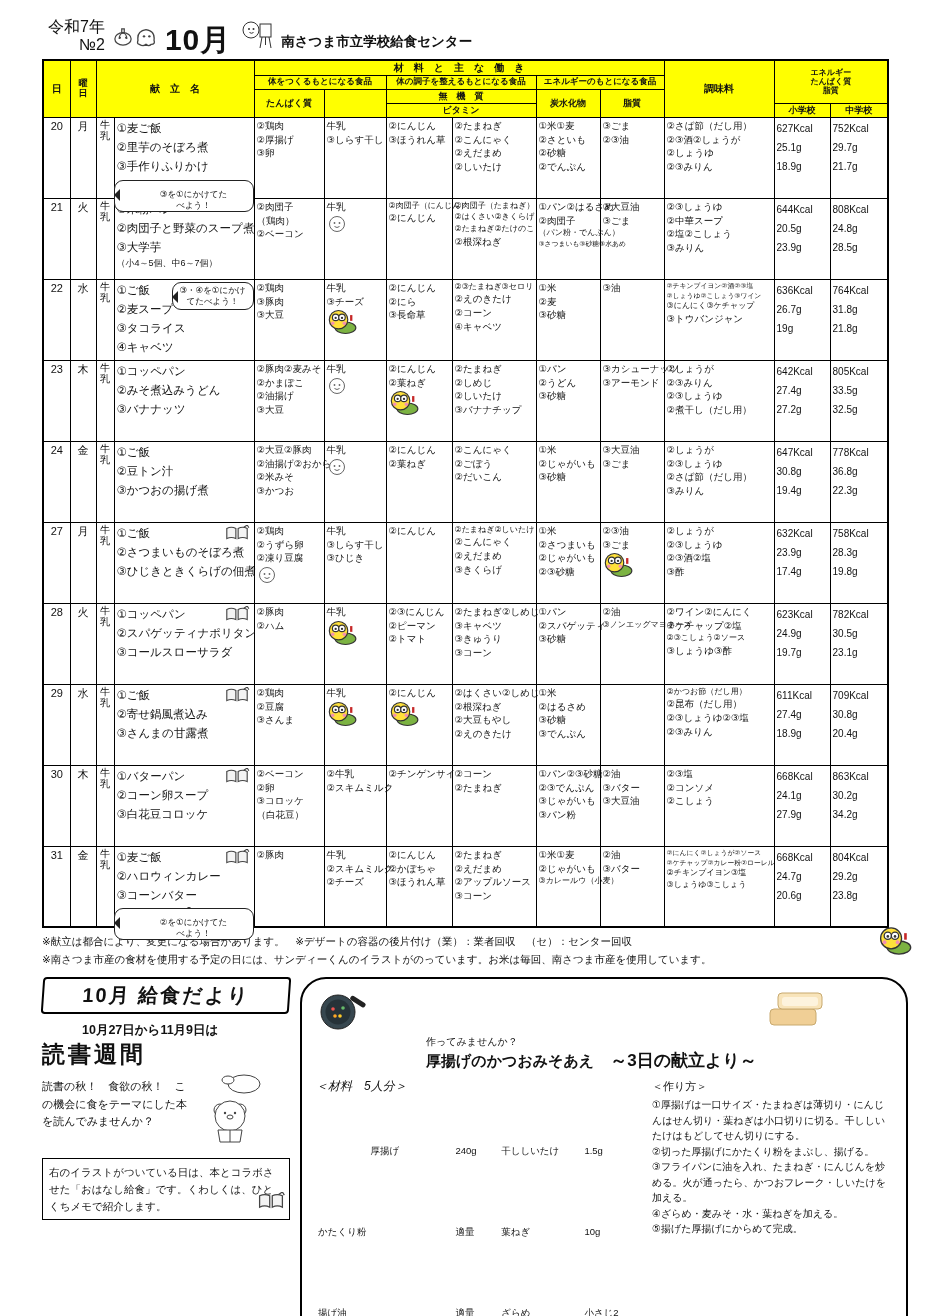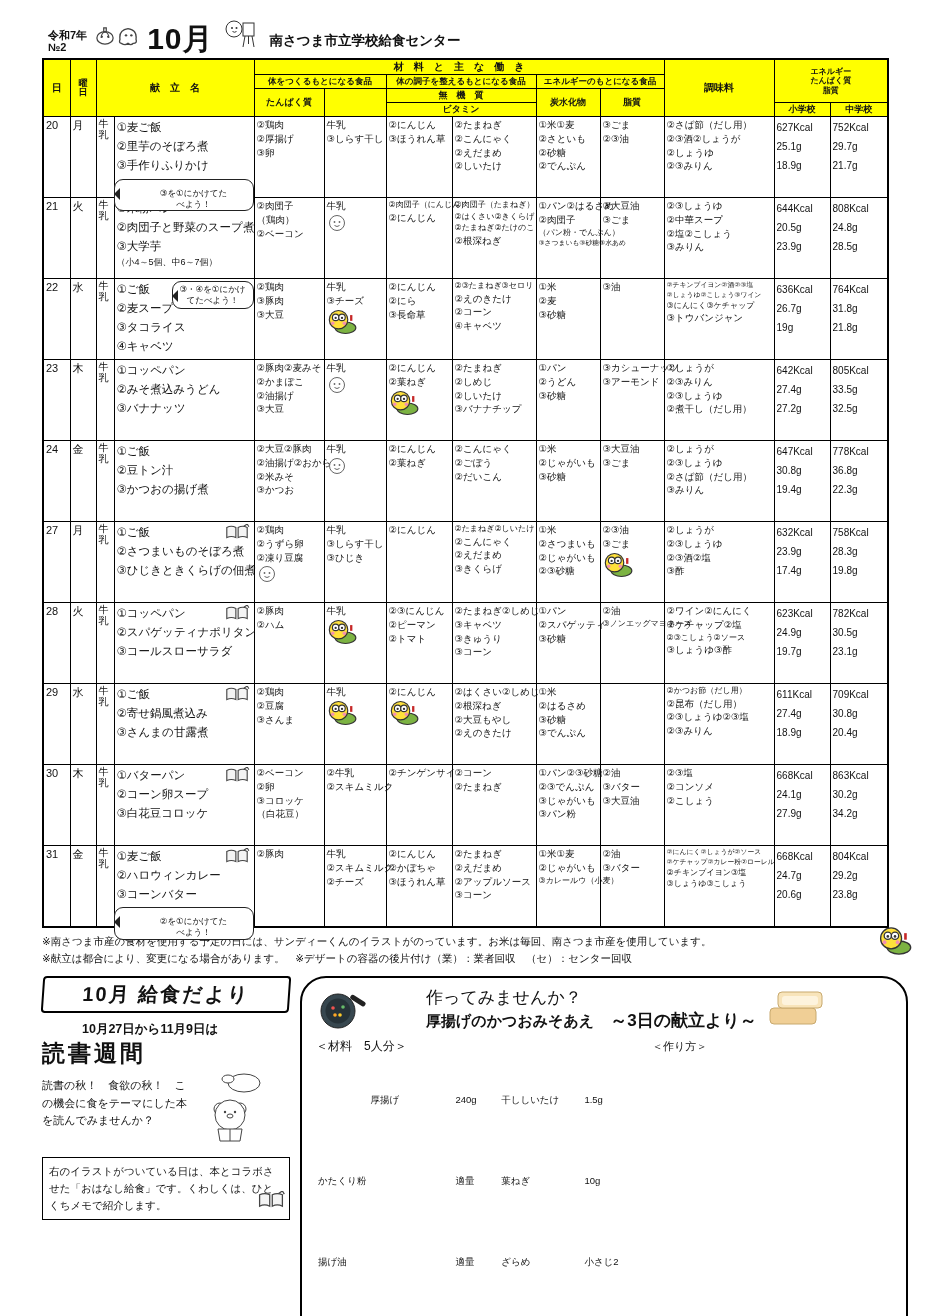--- a/index.html
+++ b/index.html
@@ -1,39 +1,39 @@
 <!DOCTYPE html>
 <html><head>
 <meta charset="utf-8">
 <style>
   html,body{margin:0;padding:0;background:#fff;}
   body{font-family:"Liberation Sans","DejaVu Sans",sans-serif;color:#111;width:930px;}
   .page{position:relative;width:930px;height:1316px;background:#fff;overflow:hidden;}
 
   
   .masthead{display:flex;align-items:flex-end;padding:18px 20px 4px 48px;gap:8px;}
-  .era{font-size:11px;font-weight:bold;text-align:left;line-height:1.15;}
+  .era{font-size:16px;font-weight:normal;text-align:right;line-height:1.15;}
   .doodles{display:flex;align-items:center;gap:2px;padding-bottom:4px;}
   .month{font-size:30px;font-weight:bold;letter-spacing:1px;line-height:1;}
   .main-title{font-size:31px;font-weight:bold;letter-spacing:1px;line-height:1;}
-  .org{font-size:13.5px;font-weight:bold;padding-bottom:4px;margin-left:6px;white-space:nowrap;}
+  .org{font-size:13.5px;font-weight:bold;padding-bottom:4px;white-space:nowrap;}
 
   
   .tblwrap{padding:0 42px;}
   table.menu{border-collapse:collapse;table-layout:fixed;width:846px;border:2.5px solid #000;}
   table.menu th,table.menu td{border:1.2px solid #000;vertical-align:top;padding:1px 2px;overflow:visible;}
   table.menu thead th{background:#ffff00;font-weight:bold;text-align:center;vertical-align:middle;padding:0 1px;}
   .h1{font-size:10px;height:14px;}
   .h2{font-size:8.5px;height:13px;}
   .h3{font-size:9px;height:13px;}
   .h4{font-size:9px;height:13px;}
   .enhead{font-size:8px;line-height:1.15;}
   tbody tr{height:81px;}
   tbody td{font-size:9.5px;line-height:1.45;background:#fff;}
-  td.c{text-align:left;vertical-align:middle;font-size:11px;}
+  td.c{text-align:center;vertical-align:middle;font-size:11px;}
   td.drink div{font-size:10px;line-height:1.1;}
   td.menu{position:relative;}
   .mi{font-size:11.5px;line-height:1.65;white-space:nowrap;}
   .mnote{font-size:9px;}
   .ln{white-space:nowrap;}
   .ln.sm{font-size:8px;}
   .ln.xs{font-size:6.8px;}
   td.nut .ln{font-size:10px;line-height:1.9;}
   .cic{margin-top:1px;}
   .book-ic{position:absolute;top:2px;right:4px;}
@@ -54,28 +54,28 @@
   .news-title{border:2px solid #000;border-radius:4px;padding:3px 6px;font-size:20px;font-weight:bold;
               letter-spacing:2px;text-align:center;transform:skewX(-4deg);}
   .news-period{font-size:12.5px;font-weight:bold;margin-top:8px;margin-left:40px;}
   .news-week{font-size:23px;font-weight:bold;letter-spacing:3px;}
   .news-body{font-size:11px;line-height:1.6;margin-top:8px;width:150px;}
   .news-flex{display:flex;}
   .news-box{border:1.5px solid #000;margin-top:8px;padding:5px 6px;font-size:10.5px;line-height:1.6;position:relative;}
   .news-box .book{position:absolute;right:4px;bottom:4px;}
   .recipe{flex:1;border:2px solid #000;border-radius:26px;padding:8px 14px 10px 14px;position:relative;min-height:238px;}
   .rec-head{text-align:left;padding-left:110px;}
-  .rec-lead{font-size:17px;}
+  .rec-lead{font-size:10px;margin-top:48px;}
   .rec-title{font-size:15px;font-weight:bold;}
   .rec-sub{font-size:17px;font-weight:bold;}
   .pan{position:absolute;left:12px;top:8px;}
   .toast{position:absolute;right:76px;top:6px;}
   .rec-cols{display:flex;margin-top:6px;gap:6px;}
   .ing{width:330px;flex:none;}
-  .ing-h{font-size:12px;margin-bottom:4px;}
+  .ing-h{font-size:12px;margin-bottom:15px;font-style:italic;}
   .ing table{border-collapse:collapse;font-size:11px;}
   .ing td{padding:1.5px 2px;white-space:nowrap;}
   .ing td.amt{width:62px;}
   .steps{font-size:10px;line-height:1.55;}
   .steps-h{font-size:11px;margin-bottom:2px;}
   .step{margin:0;}
 </style>
 </head>
 <body>
 
@@ -857,22 +857,22 @@
               <div class="ln">804Kcal</div>
               <div class="ln">29.2g</div>
               <div class="ln">23.8g</div>
             </td>
           </tr>
         </tbody>
     </table>
   </div>
 
   <div class="notes">
+    <div><span>※献立は都合により、変更になる場合があります。</span>　<span>※デザートの容器の後片付け（業）：業者回収　（セ）：センター回収</span></div>
     <div>※南さつま市産の食材を使用する予定の日には、サンディーくんのイラストがのっています。お米は毎回、南さつま市産を使用しています。</div>
-    <div><span>※献立は都合により、変更になる場合があります。</span>　<span>※デザートの容器の後片付け（業）：業者回収　（セ）：センター回収</span></div>
     <span class="trt"><svg width="34" height="30" viewBox="0 0 26 22">
           <ellipse cx="16" cy="16" rx="9" ry="5" fill="#7cb342" stroke="#333"></ellipse>
           <circle cx="10" cy="9" r="8" fill="#ffe13a" stroke="#333"></circle>
           <circle cx="7.5" cy="7" r="2.8" fill="#fff" stroke="#333"></circle>
           <circle cx="13" cy="7" r="2.8" fill="#fff" stroke="#333"></circle>
           <circle cx="7.5" cy="7.5" r="1" fill="#333"></circle>
           <circle cx="13" cy="7.5" r="1" fill="#333"></circle>
           <circle cx="5" cy="12" r="1.5" fill="#f48fb1"></circle>
           <circle cx="15" cy="12" r="1.5" fill="#f48fb1"></circle>
           <rect x="20" y="5" width="2" height="5" fill="#c62828"></rect>
@@ -955,18 +955,25 @@
                   <td style="width: 170px;">かつお油漬けフレーク</td>
                   <td class="amt">60g</td>
                   <td style="width: 100px;">麦みそ</td>
                   <td class="amt">大さじ1と2/3</td>
                 </tr>
               </tbody>
             </table>
         </div>
         <div class="steps">
           <div class="steps-h">＜作り方＞</div>
+          <div>
+              <div class="step">①厚揚げは一口サイズ・たまねぎは薄切り・にんじんはせん切り・葉ねぎは小口切りに切る。干ししいたけはもどしてせん切りにする。</div>
+              <div class="step">②切った厚揚げにかたくり粉をまぶし、揚げる。</div>
+              <div class="step">③フライパンに油を入れ、たまねぎ・にんじんを炒める。火が通ったら、かつおフレーク・しいたけを加える。</div>
+              <div class="step">④ざらめ・麦みそ・水・葉ねぎを加える。</div>
+              <div class="step">⑤揚げた厚揚げにからめて完成。</div>
+            </div>
         </div>
       </div>
     </div>
   </div>
 
 </div>
 
 </body></html>

